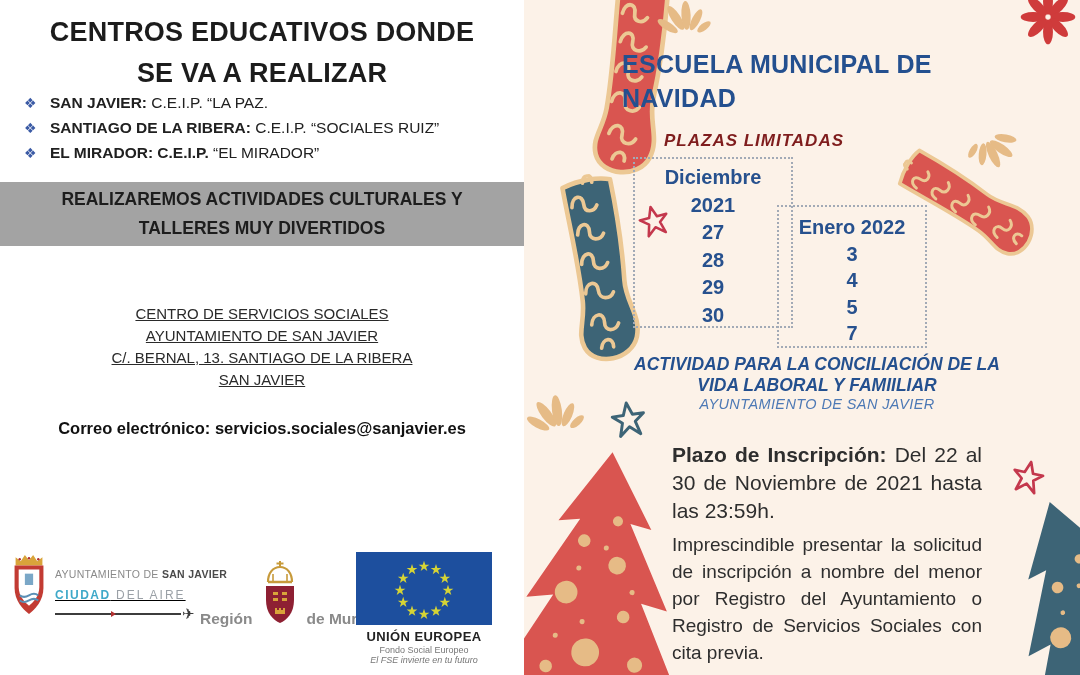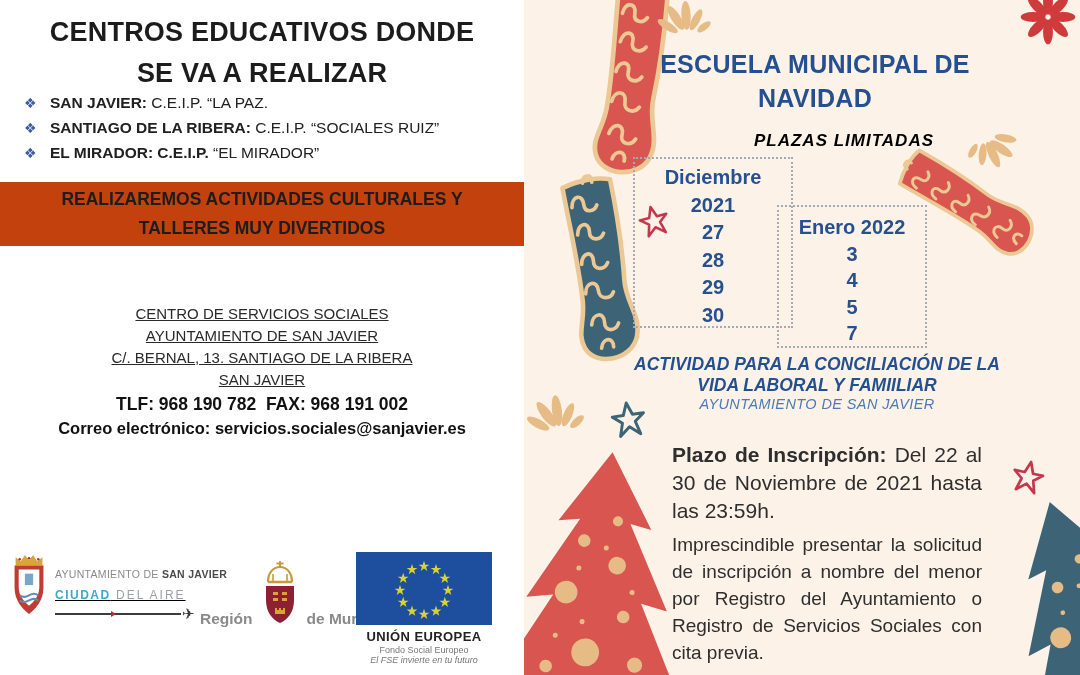--- a/index.html
+++ b/index.html
@@ -7,21 +7,21 @@
           font-family:"Liberation Sans",sans-serif;}
   
   .left-page{position:absolute;left:0;top:0;width:524px;height:675px;background:#ffffff;overflow:hidden;}
   .lp-title{position:absolute;top:12px;left:42px;width:440px;text-align:center;
             font-size:27px;font-weight:700;color:#1c1c1c;line-height:1.5;letter-spacing:0.2px;}
   .lp-list{position:absolute;top:94px;left:24px;margin:0;padding:0;list-style:none;}
   .lp-list li{display:flex;align-items:baseline;margin-bottom:7px;font-size:15.5px;color:#202020;}
   .lp-bullet{color:#3b5ba5;font-size:14px;width:26px;flex:0 0 26px;}
   .lp-list b{font-weight:700;}
   .lp-list .rest{font-weight:400;white-space:pre;}
-  .lp-banner{position:absolute;top:182px;left:0;width:524px;height:64px;background:#c2410c;
+  .lp-banner{position:absolute;top:182px;left:0;width:524px;height:64px;background:#a3a3a3;
              display:flex;align-items:center;justify-content:center;text-align:center;
              font-size:17.5px;font-weight:700;color:#1d1d1d;line-height:1.65;padding:0 38px;box-sizing:border-box;}
   .lp-address{position:absolute;top:303px;left:0;width:524px;text-align:center;
               font-size:15px;line-height:22px;color:#2a2a2a;text-decoration:underline;}
   .lp-phone{position:absolute;top:394px;left:0;width:524px;text-align:center;
             font-size:17.5px;font-weight:700;color:#111;}
   .lp-email{position:absolute;top:419px;left:0;width:524px;text-align:center;
             font-size:16.5px;font-weight:700;color:#111;}
   
   .logo-sj{position:absolute;left:10px;top:552px;display:flex;align-items:flex-start;}
@@ -41,24 +41,24 @@
   .mu-word{font-size:15.5px;font-weight:600;color:#8a8a8a;}
   .logo-mu svg{width:40px;height:70px;margin:0 7px;}
   .logo-eu{position:absolute;left:356px;top:552px;width:136px;text-align:center;}
   .logo-eu svg{width:136px;height:73px;display:block;}
   .eu-title{font-size:13px;font-weight:700;color:#222;margin-top:4px;letter-spacing:0.4px;}
   .eu-sub{font-size:9px;color:#777;margin-top:1px;}
   .eu-tag{font-size:9px;color:#777;font-style:italic;}
   
   .right-page{position:absolute;left:524px;top:0;width:556px;height:675px;background:#fcf2e8;overflow:hidden;}
   .deco{position:absolute;z-index:1;}
-  .rp-title{position:absolute;top:48px;left:98px;width:386px;text-align:center;z-index:2;
+  .rp-title{position:absolute;top:48px;left:98px;width:386px;z-index:2;
             color:#24508f;font-weight:700;font-size:25px;line-height:1.35;letter-spacing:0.3px;}
-  .rp-subtitle{position:absolute;top:131px;left:140px;width:360px;text-align:center;z-index:2;
-               color:#000000;font-style:italic;font-weight:600;font-size:17px;letter-spacing:1px;}
+  .rp-subtitle{position:absolute;top:131px;left:140px;width:360px;text-align:left;z-index:2;
+               color:#7f1d1d;font-style:italic;font-weight:600;font-size:17px;letter-spacing:1px;}
   .dotted-box{position:absolute;border:2px dotted #a2aab6;box-sizing:border-box;text-align:center;z-index:2;
               color:#27518e;font-weight:700;font-size:20px;}
   .box-dec{left:109px;top:157px;width:160px;height:171px;padding-top:5px;line-height:27.5px;}
   .box-ene{left:253px;top:205px;width:150px;height:143px;padding-top:7px;line-height:26.5px;background:transparent;}
   .rp-activity{position:absolute;top:354px;left:58px;width:470px;text-align:center;z-index:2;
                color:#24508f;font-weight:700;font-style:italic;font-size:17.5px;line-height:1.22;}
   .rp-activity-sub{position:absolute;top:396px;left:58px;width:470px;text-align:center;z-index:2;
                    color:#4d79b5;font-style:italic;font-size:14.5px;letter-spacing:0.4px;}
   .rp-deadline{position:absolute;top:420px;left:148px;width:310px;z-index:2;text-align:justify;
                font-size:21px;line-height:28px;color:#2e2e2e;}
@@ -164,21 +164,20 @@
 
     <div class="lp-banner">REALIZAREMOS ACTIVIDADES CULTURALES Y TALLERES MUY DIVERTIDOS</div>
 
     <div class="lp-address">
       <div>CENTRO DE SERVICIOS SOCIALES</div>
       <div>AYUNTAMIENTO DE SAN JAVIER</div>
       <div>C/. BERNAL, 13. SANTIAGO DE LA RIBERA</div>
       <div>SAN JAVIER</div>
     </div>
 
-    <div class="lp-phone">TLF: 968 190 782&nbsp; FAX: 968 191 002</div>
     <div class="lp-email">Correo electrónico: servicios.sociales@sanjavier.es</div>
 
     <div class="logo-sj">
       <svg class="sj-shield" viewBox="0 0 36 64">
         <path d="M5,13 L5,5 L10,9 L14,3 L18,8 L22,3 L26,9 L31,5 L31,13" fill="#d9a43a"></path>
         <circle cx="9" cy="7" r="1.2" fill="#b03030"></circle>
           <circle cx="18" cy="6" r="1.2" fill="#b03030"></circle>
           <circle cx="27" cy="7" r="1.2" fill="#b03030"></circle>
         <path d="M4,13 h28 v22 c0,12 -8,21 -14,25 c-6,-4 -14,-13 -14,-25 Z" fill="#c23b33"></path>
         <path d="M8,17 h20 v17 c0,9 -6,15 -10,18 c-4,-3 -10,-9 -10,-18 Z" fill="#ffffff"></path>

